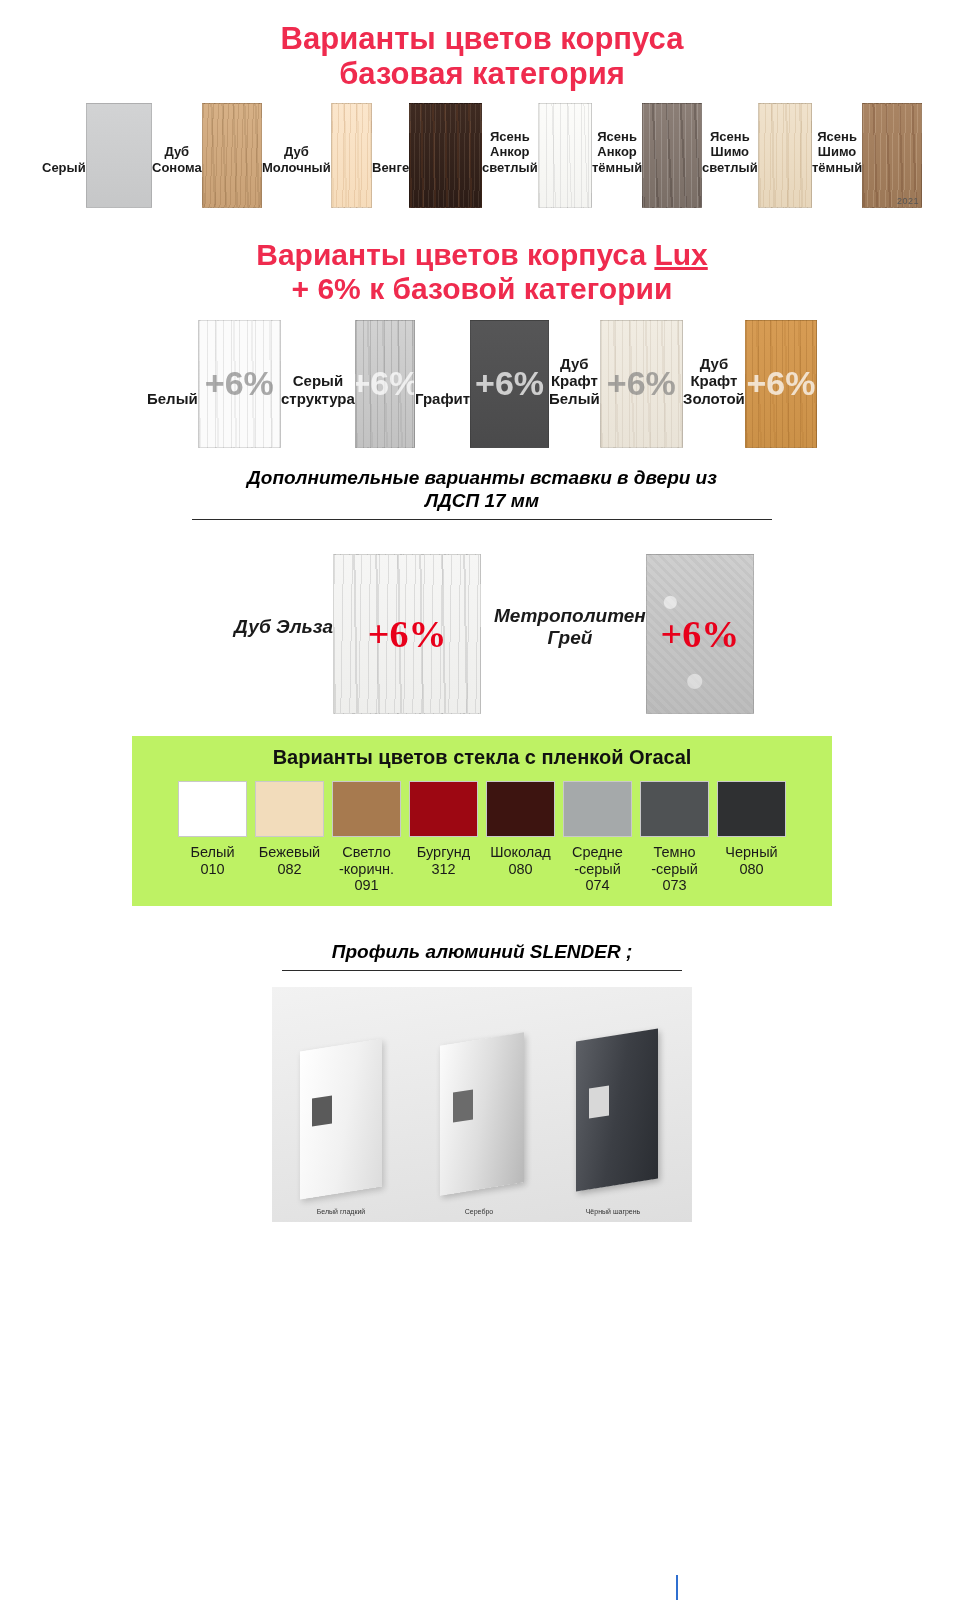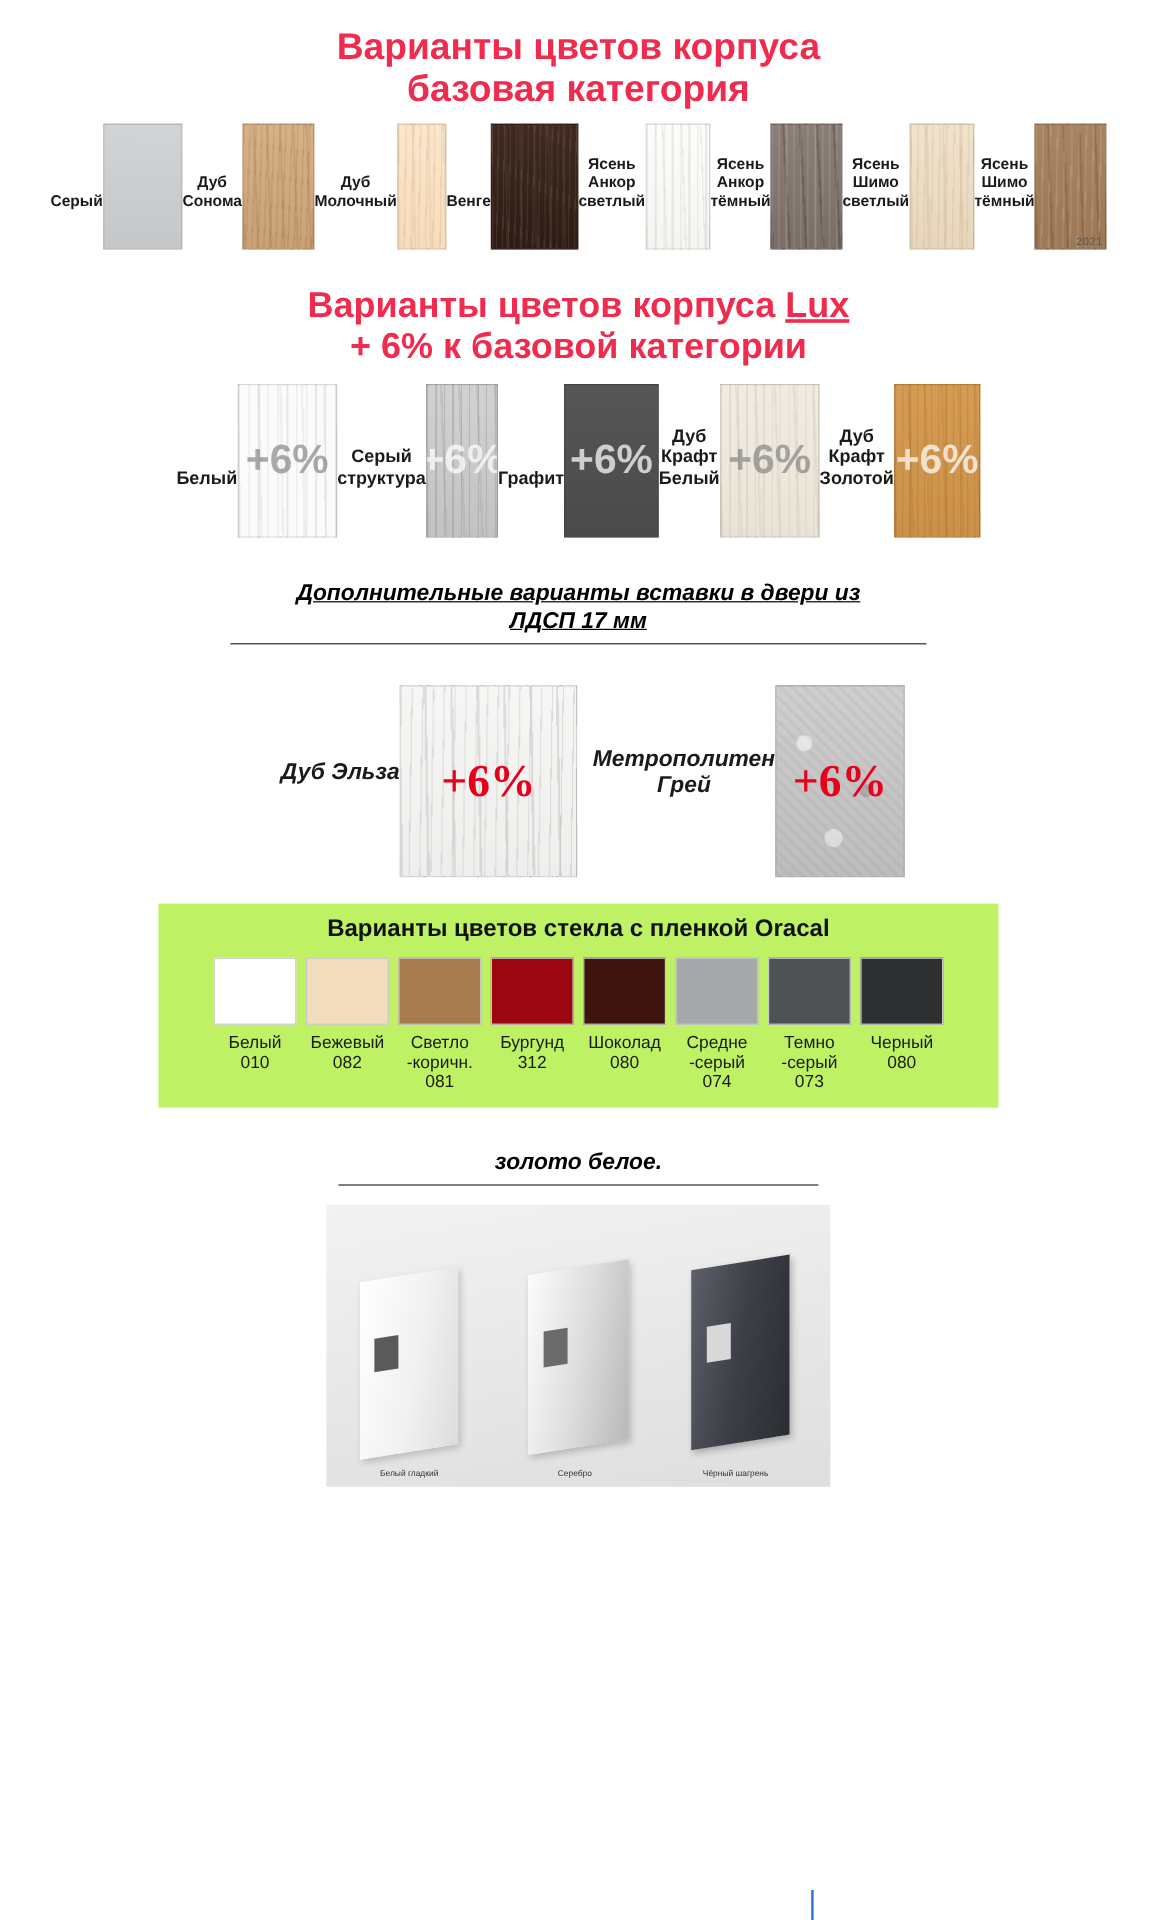--- a/index.html
+++ b/index.html
@@ -318,21 +318,21 @@
       <div class="swatch" style="background:
              repeating-linear-gradient(90deg, rgba(150,95,35,.28) 0 1px, rgba(255,255,255,0) 1px 6px),
              repeating-linear-gradient(88deg, rgba(175,115,45,.22) 0 2px, rgba(255,255,255,0) 2px 14px),
              linear-gradient(180deg,#d79c54,#cb9148);">
         <span class="pct-overlay light">+6%</span>
       </div>
     </div>
 
   </div>
 
-  <div class="italic-head" style="margin-top:35px;text-decoration:underline;">
+  <div class="italic-head" style="margin-top:18px;">
     <div>Дополнительные варианты вставки в двери из</div>
     <div>ЛДСП 17 мм</div>
   </div>
   <div class="rule" style="width:580px;"></div>
 
   <div class="row band-insert" style="margin-top:34px;">
 
     <div class="swatch-cell">
       <div class="swatch-label">Дуб Эльза</div>
       <div class="swatch" style="background:
@@ -370,21 +370,21 @@
       <div class="oracal-cell">
         <div class="oracal-chip" style="background:#f2dcbb;"></div>
         <div class="oracal-name">Бежевый
 082</div>
       </div>
 
       <div class="oracal-cell">
         <div class="oracal-chip" style="background:#a77a4f;"></div>
         <div class="oracal-name">Светло
 -коричн.
-081</div>
+091</div>
       </div>
 
       <div class="oracal-cell">
         <div class="oracal-chip" style="background:#9d0712;"></div>
         <div class="oracal-name">Бургунд
 312</div>
       </div>
 
       <div class="oracal-cell">
         <div class="oracal-chip" style="background:#3d1410;"></div>
@@ -409,21 +409,21 @@
       <div class="oracal-cell">
         <div class="oracal-chip" style="background:#2f3032;"></div>
         <div class="oracal-name">Черный
 080</div>
       </div>
 
     </div>
   </div>
 
   <div class="italic-head profile-head">
-    <div>золото белое.</div>
+    <div>Профиль алюминий SLENDER ;</div>
   </div>
   <div class="rule" style="width:400px;"></div>
 
   <div class="profile-img">
 
     <div class="prof-piece" style="left:28px; top:58px; width:82px; height:148px;
                 background:linear-gradient(100deg,#ffffff 0%,#f1f1f1 55%,#dcdcdc 100%);
                 box-shadow:2px 3px 6px rgba(0,0,0,.18);
                 transform:skewY(-9deg);"></div>
     <div class="prof-piece" style="left:40px; top:110px; width:20px; height:28px; background:#5a5a5a; transform:skewY(-9deg);"></div>

